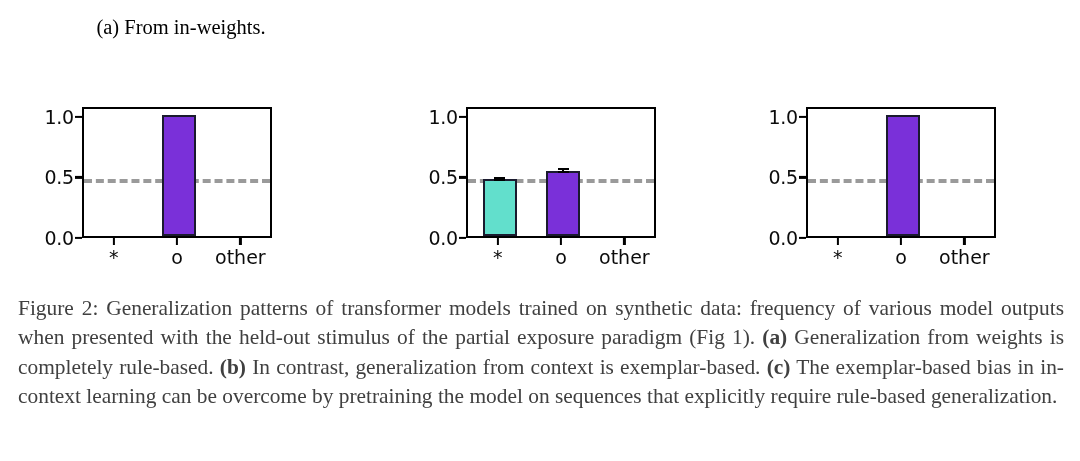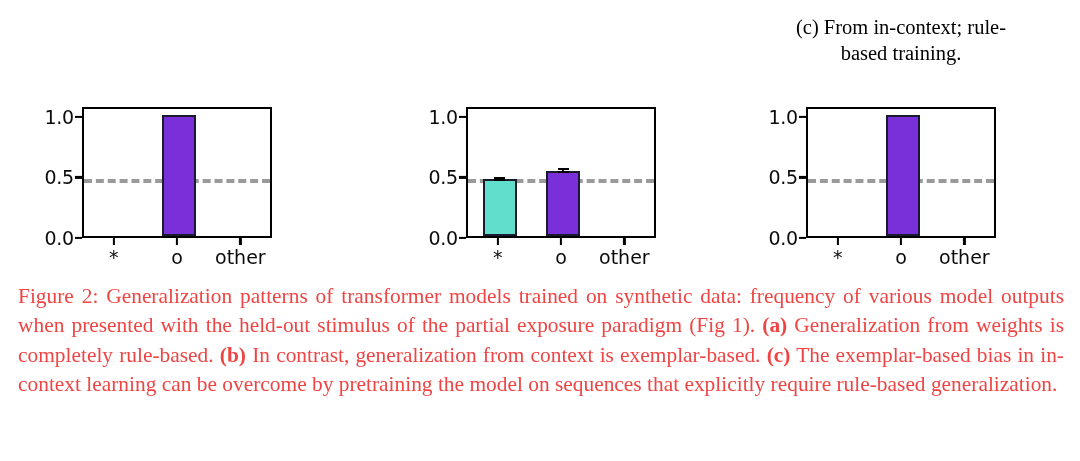--- a/index.html
+++ b/index.html
@@ -160,37 +160,38 @@
     font-family: "DejaVu Sans", sans-serif;
     font-size: 19px;
     color: #0b0b0b;
     white-space: nowrap;
   }
 
   
   #figure-caption {
     position: absolute;
     left: 18px;
-    top: 282px;
+    top: 294px;
     width: 1046px;
     font-family: "Liberation Serif", serif;
     font-size: 21.4px;
     line-height: 29.4px;
     text-align: justify;
     text-justify: inter-word;
-    color: #ef4444;
+    color: #404040;
   }
   #figure-caption b { font-weight: bold; }
 </style>
 </head>
 <body>
 
 <div id="figure-panels">
 
   <div class="panel" id="panel-a">
+    <div class="panel-caption">(a) From in-weights.</div>
     <div class="ylabels">
         <div class="ytick-label" style="top: 131px;">0.0</div>
         <div class="ytick-label" style="top: 70.3519px;">0.5</div>
         <div class="ytick-label" style="top: 9.7037px;">1.0</div>
       </div>
     <div class="yticks-marks">
         <div class="ytick-mark" style="top: 131px; left: 0px;"></div>
         <div class="ytick-mark" style="top: 70.3519px; left: 0px;"></div>
         <div class="ytick-mark" style="top: 9.7037px; left: 0px;"></div>
       </div>
@@ -230,22 +231,20 @@
         <div class="xtick-mark" style="left: 31.6667px;"></div>
         <div class="xtick-label" style="left: 31.6667px;">*</div>
         <div class="xtick-mark" style="left: 95px;"></div>
         <div class="xtick-label" style="left: 95px;">o</div>
         <div class="xtick-mark" style="left: 158.333px;"></div>
         <div class="xtick-label" style="left: 158.333px;">other</div>
       </div>
   </div>
 
   <div class="panel" id="panel-c">
-    <div class="panel-caption">(c) From in-context; rule-
-based training.</div>
     <div class="ylabels">
         <div class="ytick-label" style="top: 131px;">0.0</div>
         <div class="ytick-label" style="top: 70.3519px;">0.5</div>
         <div class="ytick-label" style="top: 9.7037px;">1.0</div>
       </div>
     <div class="yticks-marks">
         <div class="ytick-mark" style="top: 131px; left: 0px;"></div>
         <div class="ytick-mark" style="top: 70.3519px; left: 0px;"></div>
         <div class="ytick-mark" style="top: 9.7037px; left: 0px;"></div>
       </div>

